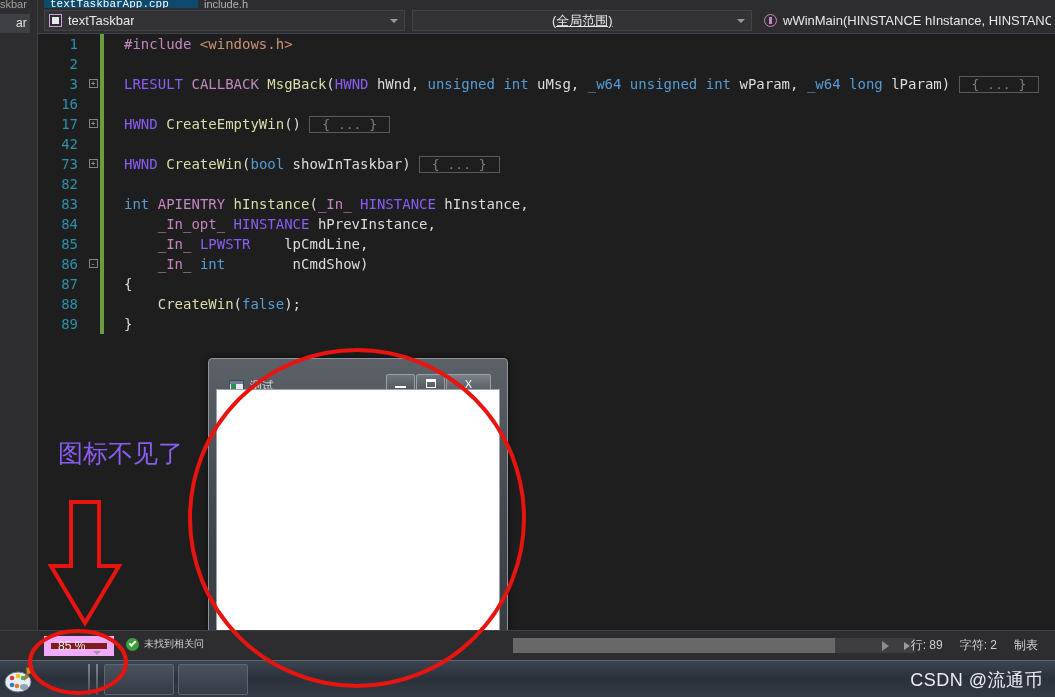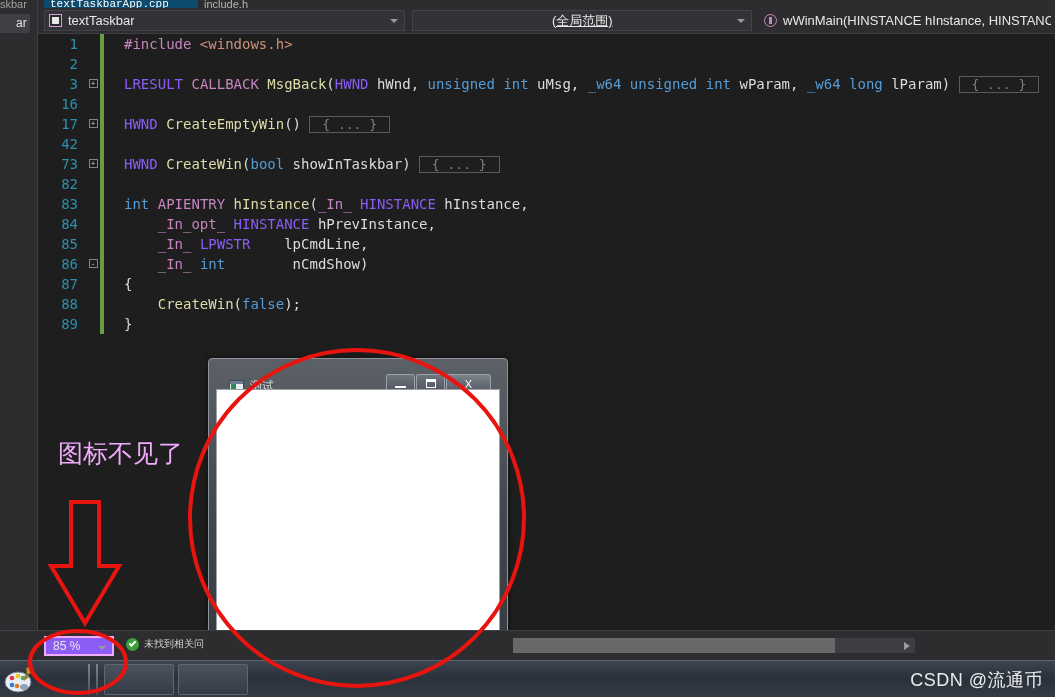--- a/index.html
+++ b/index.html
@@ -178,21 +178,21 @@
   .hscroll-right {
     position: absolute; left: 898px; top: 638px; width: 17px; height: 15px;
     background: #3e3e42; display: flex; align-items: center; justify-content: center;
   }
   .hscroll-right .tri {
     width: 0; height: 0; border-top: 4px solid transparent;
     border-bottom: 4px solid transparent; border-left: 6px solid #9b9b9b;
   }
   .zoom-combo {
     position: absolute; left: 44px; top: 636px; width: 70px; height: 20px;
-    background: #8b5cf6; border: 2px solid #f0abfc; color: #e8e8e8;
+    background: #7f1d1d; border: 7px solid #f0abfc; color: #e8e8e8;
     font-size: 12px; display: flex; align-items: center; padding-left: 7px;
   }
   .zoom-combo .arrow {
     position: absolute; right: 6px; top: 8px; width: 0; height: 0;
     border-left: 4px solid transparent; border-right: 4px solid transparent;
     border-top: 4px solid #9b9b9b;
   }
   .status-ok {
     position: absolute; left: 126px; top: 637px; display: flex; align-items: center;
     color: #d0d0d0; font-size: 10px; white-space: nowrap; overflow: hidden;
@@ -236,21 +236,21 @@
   }
   .watermark {
     position: absolute; right: 12px; top: 668px;
     color: #e9ecf0; font-size: 18px; letter-spacing: .5px;
     font-family: "Liberation Sans", sans-serif;
   }
 
   
   .anno-layer { position: absolute; left: 0; top: 0; width: 1055px; height: 697px; pointer-events: none; }
   .anno-text {
-    position: absolute; left: 58px; top: 437px; color: #f0abfc; font-size: 25px;
+    position: absolute; left: 58px; top: 437px; color: #8b5cf6; font-size: 25px;
     font-family: "DejaVu Sans", sans-serif; white-space: nowrap;
   }
 </style>
 </head>
 <body>
 
 <div id="root">
 
   <div class="left-stub">
     <div class="stub-label-top">skbar</div>
@@ -397,20 +397,26 @@
   </div>
   <div class="status-ok">
     <span class="ok-circle"></span>
     <span>未找到相关问</span>
   </div>
   <div class="hscroll-track">
     <div class="hscroll-thumb"></div>
   </div>
   <div class="hscroll-right">
     <span class="tri"></span>
+  </div>
+  <div class="status-right">
+    <span class="tri"></span>
+    <span class="seg">行: 89</span>
+    <span class="seg">字符: 2</span>
+    <span class="seg">制表</span>
   </div>
 
   <div class="taskbar">
     <svg class="tb-icon" viewBox="0 0 32 29">
       <ellipse cx="14" cy="17" rx="13" ry="10" fill="#e8eef5" stroke="#6d7d8e" stroke-width="1"></ellipse>
       <ellipse cx="20" cy="22" rx="4" ry="3" fill="#8fa3b6"></ellipse>
       <circle cx="8" cy="13" r="2.3" fill="#d93b3b"></circle>
       <circle cx="14" cy="11" r="2.3" fill="#f0c419"></circle>
       <circle cx="19" cy="13" r="2.3" fill="#4caf50"></circle>
       <circle cx="8" cy="20" r="2.3" fill="#2b7fd4"></circle>

